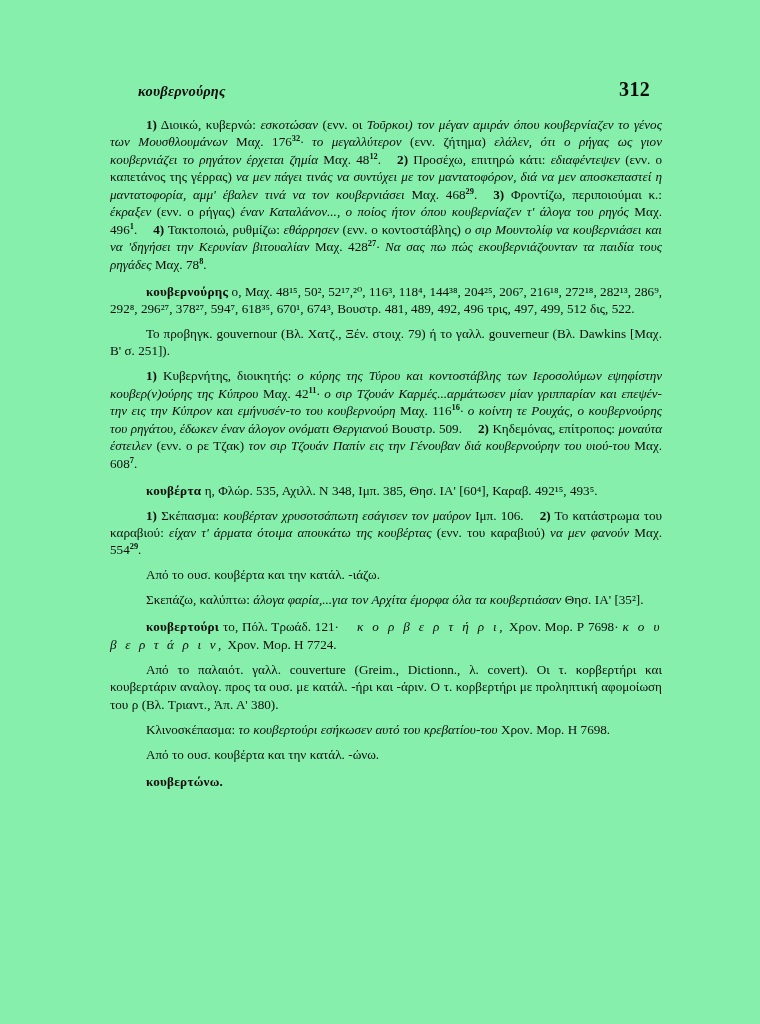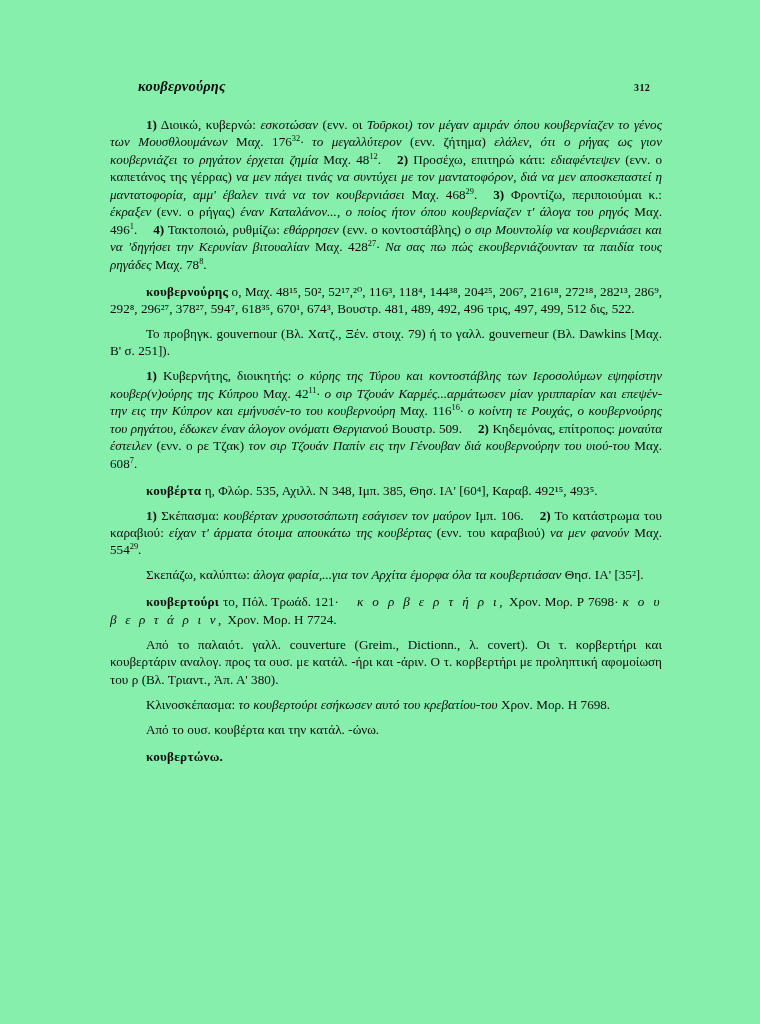--- a/index.html
+++ b/index.html
@@ -31,21 +31,21 @@
     align-items: baseline;
     justify-content: space-between;
   }
   .running-head .headword {
     font-style: italic;
     font-weight: 700;
     font-size: 14.5px;
     letter-spacing: .2px;
   }
   .running-head .folio {
-    font-size: 10px;
+    font-size: 20px;
     font-weight: 700;
     letter-spacing: .3px;
     padding-right: 10px;
   }
   .column {
     position: absolute;
     top: 116px;
     left: 110px;
     width: 552px;
   }
@@ -77,21 +77,21 @@
   
   .q { font-style: italic; }
   
   .r { font-style: normal; }
   
   sup {
     font-size: 8.4px;
     line-height: 0;
     vertical-align: 5px;
     font-style: normal;
-    font-weight: 400;
+    font-weight: 700;
   }
   
   .spaced {
     letter-spacing: 2.6px;
     font-style: italic;
   }
   .nbsp-wide { display: inline-block; width: 18px; }
 </style>
 </head>
 <body>
@@ -112,20 +112,21 @@
     <p class="para indent gap-sm"><span class="r">Το προβηγκ. gouvernour (Βλ. Χατζ., Ξέν. στοιχ. 79) ή το γαλλ. gouverneur (Βλ. Dawkins [Μαχ. Β' σ. 251]).</span></p>
 
     <p class="para indent gap-sm"><span class="sense-no">1)</span> <span class="r">Κυβερνήτης, διοικητής:</span> <span class="q">ο κύρης της Τύρου και κοντοστάβλης των Ιεροσολύμων εψηφίστην κουβερ(ν)ούρης της Κύπρου</span> <span class="r">Μαχ. 42</span><sup>11</sup><span class="q">· ο σιρ Τζουάν Καρμές...αρμάτωσεν μίαν γριππαρίαν και επεψέν-την εις την Κύπρον και εμήνυσέν-το του κουβερνούρη</span> <span class="r">Μαχ. 116</span><sup>16</sup><span class="q">· ο κοίντη τε Ρουχάς, ο κουβερνούρης του ρηγάτου, έδωκεν έναν άλογον ονόματι Θεργιανού</span> <span class="r">Βουστρ. 509.</span><span class="sense-gap"></span><span class="sense-no">2)</span> <span class="r">Κηδεμόνας, επίτροπος:</span> <span class="q">μοναύτα έστειλεν</span> <span class="r">(ενν. ο ρε Τζακ)</span> <span class="q">τον σιρ Τζουάν Παπίν εις την Γένουβαν διά κουβερνούρην του υιού-του</span> <span class="r">Μαχ. 608</span><sup>7</sup><span class="r">.</span></p>
 
     <p class="para indent gap-md"><span class="lemma">κουβέρτα</span> <span class="r">η, Φλώρ. 535, Αχιλλ. Ν 348, Ιμπ. 385, Θησ. ΙΑ' [60⁴], Καραβ. 492¹⁵, 493⁵.</span></p>
 
 
     <p class="para indent gap-sm"><span class="sense-no">1)</span> <span class="r">Σκέπασμα:</span> <span class="q">κουβέρταν χρυσοτσάπωτη εσάγισεν τον μαύρον</span> <span class="r">Ιμπ. 106.</span><span class="sense-gap"></span><span class="sense-no">2)</span> <span class="r">Το κατάστρωμα του καραβιού:</span> <span class="q">είχαν τ' άρματα ότοιμα απουκάτω της κουβέρτας</span> <span class="r">(ενν. του καραβιού)</span> <span class="q">να μεν φανούν</span> <span class="r">Μαχ. 554</span><sup>29</sup><span class="r">.</span></p>
 
 
+    <p class="para indent gap-sm"><span class="r">Από το ουσ. κουβέρτα και την κατάλ. -ιάζω.</span></p>
 
     <p class="para indent gap-sm"><span class="r">Σκεπάζω, καλύπτω:</span> <span class="q">άλογα φαρία,...για τον Αρχίτα έμορφα όλα τα κουβερτιάσαν</span> <span class="r">Θησ. ΙΑ' [35²].</span></p>
 
 
     <p class="para indent gap-md"><span class="lemma">κουβερτούρι</span> <span class="r">το, Πόλ. Τρωάδ. 121·</span><span class="nbsp-wide"></span><span class="spaced">κ ο ρ β ε ρ τ ή ρ ι,</span> <span class="r">Χρον. Μορ. Ρ 7698·</span> <span class="spaced">κ ο υ β ε ρ τ ά ρ ι ν,</span> <span class="r">Χρον. Μορ. Η 7724.</span></p>
 
     <p class="para indent gap-sm"><span class="r">Από το παλαιότ. γαλλ. couverture (Greim., Dictionn., λ. covert). Οι τ. κορβερτήρι και κουβερτάριν αναλογ. προς τα ουσ. με κατάλ. -ήρι και -άριν. Ο τ. κορβερτήρι με προληπτική αφομοίωση του ρ (Βλ. Τριαντ., Ἀπ. Α' 380).</span></p>
 
     <p class="para indent gap-sm"><span class="r">Κλινοσκέπασμα:</span> <span class="q">το κουβερτούρι εσήκωσεν αυτό του κρεβατίου-του</span> <span class="r">Χρον. Μορ. Η 7698.</span></p>
 

